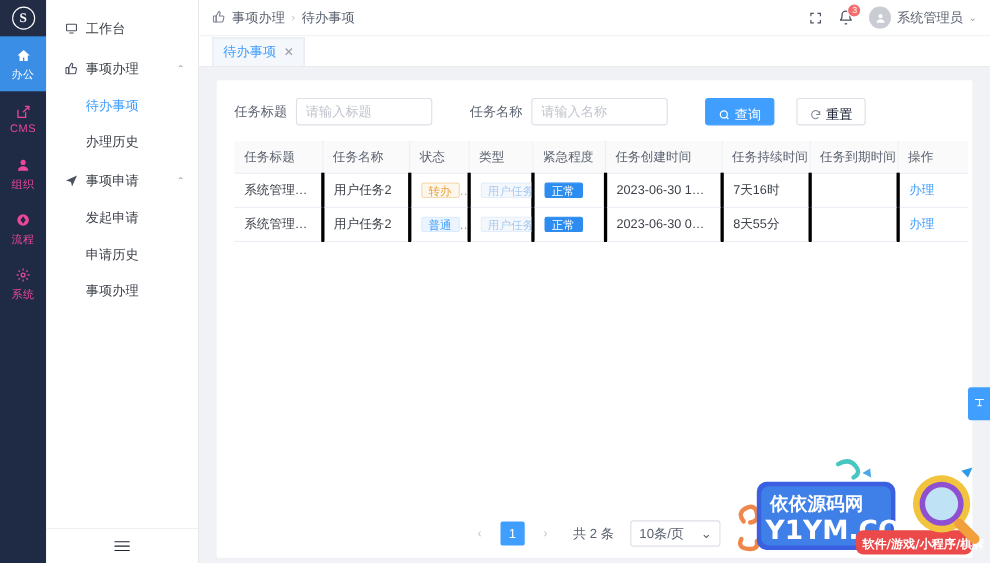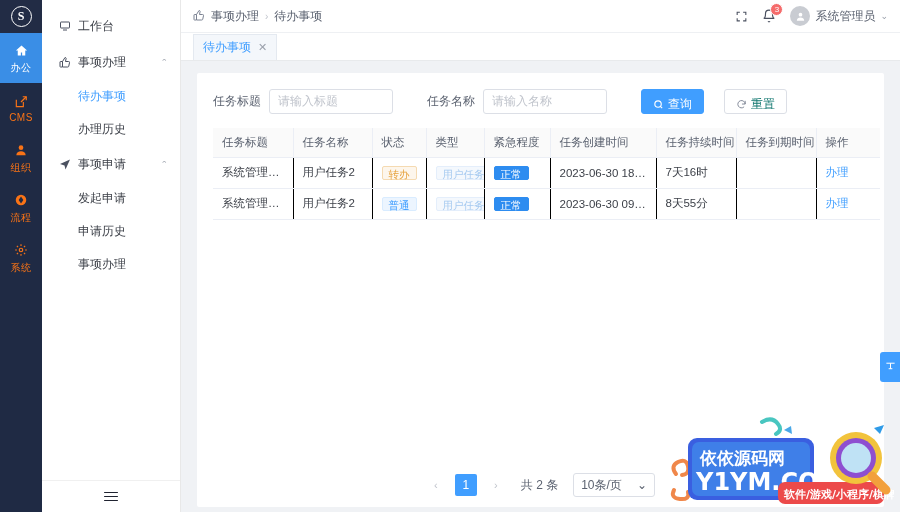--- a/index.html
+++ b/index.html
@@ -28,21 +28,21 @@
     width: 21px; height: 21px; border-radius: 50%;
     border: 1.6px solid #ffffff;
     display: flex; align-items: center; justify-content: center;
     color: #fff; font-size: 12px; font-weight: bold;
     font-family: "Liberation Serif", serif;
   }
   .rail-item {
     height: 50px;
     display: flex; flex-direction: column;
     align-items: center; justify-content: center;
-    color: #f97316; gap: 2px; cursor: pointer;
+    color: #ec4899; gap: 2px; cursor: pointer;
   }
   .rail-item.active { background: #3a8ee6; color: #ffffff; }
   .rail-item .ri-ico { height: 17px; display:flex; align-items:center; justify-content:center; }
   .rail-item .ri-lbl { font-size: 10px; letter-spacing: .5px; }
 
   
   .sidebar {
     width: 139px; height: 512px;
     background: #ffffff;
     border-right: 1px solid #e8e8e8;
@@ -145,38 +145,38 @@
     padding: 0 8px; font-size: 12px; color: #c0c4cc;
   }
   .gap-lg { width: 34px; }
   .gap-md { width: 20px; }
   .btn {
     height: 25px; border-radius: 3px;
     display: flex; align-items: flex-end; gap: 4px;
     padding: 0 11px; font-size: 12px; cursor: pointer;
   }
   .btn-primary { background: #409eff; color: #fff; border: 1px solid #409eff; }
-  .btn-default { background: #fff; color: #0f766e; border: 1px solid #dcdfe6; }
+  .btn-default { background: #fff; color: #0f172a; border: 1px solid #dcdfe6; }
 
   
   .table { width: 100%; border-collapse: collapse; table-layout: fixed; }
   .table th {
     height: 29px; background: #fafafa;
     font-size: 11.5px; font-weight: normal; color: #5b6270;
     text-align: left; padding: 0 9px;
     border-bottom: 1px solid #ebeef5;
     border-right: 1px solid #ebeef5;
     white-space: nowrap; overflow: hidden;
   }
   .table th:last-child { border-right: none; }
   .table td {
     height: 31px; font-size: 11.5px; color: #3b3f47;
     padding: 0 9px;
     border-bottom: 1px solid #ebeef5;
-    border-right: 1px solid #000000;
+    border-right: 3px solid #000000;
     white-space: nowrap; overflow: hidden; text-overflow: ellipsis;
   }
   .table td:last-child { border-right: none; }
   .tag {
     display: inline-block; height: 14px; line-height: 15px;
     padding: 0 6px; border-radius: 2px; font-size: 10.5px;
     border: 1px solid transparent;
   }
   .tag-warning { background: #fdf6ec; color: #e6a23c; border-color: #f5dab1; }
   .tag-info    { background: #ecf5ff; color: #409eff; border-color: #d9ecff; }

